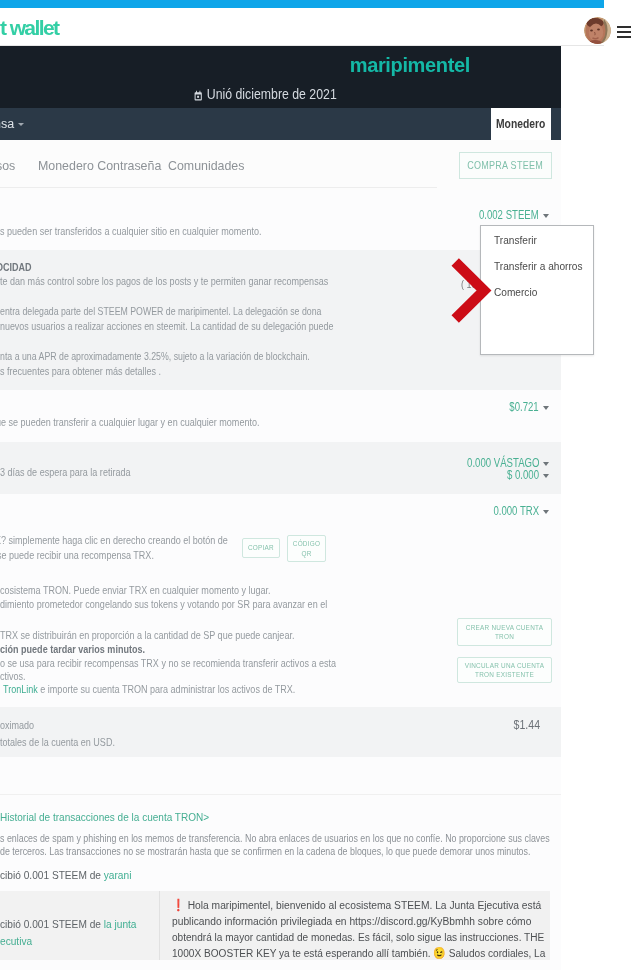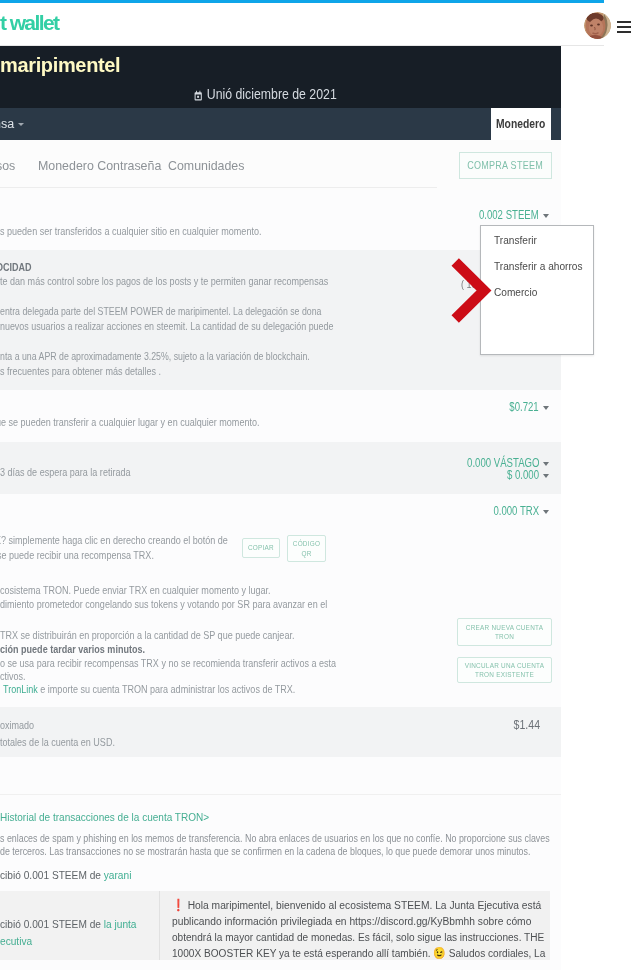--- a/index.html
+++ b/index.html
@@ -3,33 +3,33 @@
 <meta charset="utf-8">
 <style>
   html,body{margin:0;padding:0;}
   body{width:640px;height:970px;overflow:hidden;background:#ffffff;
        font-family:"Liberation Sans",sans-serif;}
   #viewport{position:relative;width:640px;height:970px;overflow:hidden;background:#ffffff;}
   #page{position:absolute;left:0;top:0;width:640px;height:970px;}
 
   
   .topbar{position:absolute;left:0;top:0;width:604px;height:46px;background:#fff;
-          border-bottom:1px solid #e6e6e6;border-top:3px solid #0ea5e9;box-sizing:border-box;}
+          border-bottom:1px solid #e6e6e6;border-top:8px solid #0ea5e9;box-sizing:border-box;}
   .brand{position:absolute;left:0px;top:9px;font-size:21px;font-weight:bold;color:#33cfa5;
          letter-spacing:-1.6px;white-space:nowrap;line-height:22px;}
   .avatar{position:absolute;left:584px;top:9px;width:27px;height:27px;border-radius:50%;overflow:hidden;}
   .hamburger{position:absolute;left:617px;top:18px;width:14px;height:12px;}
   .hamburger i{position:absolute;left:0;width:14px;height:2.1px;background:#2e2e2e;}
   .hamburger i:nth-child(1){top:0;}
   .hamburger i:nth-child(2){top:4.8px;}
   .hamburger i:nth-child(3){top:9.6px;}
 
   
   .cover{position:absolute;left:0;top:46px;width:561px;height:62px;background:#171e26;}
-  .cover-name{position:absolute;left:0;top:8px;width:470px;text-align:left;color:#fef9c3;
+  .cover-name{position:absolute;left:0;top:8px;width:470px;text-align:right;color:#14b8a6;
               font-size:20px;font-weight:bold;letter-spacing:-0.35px;}
   .cover-joined{position:absolute;left:0;top:39px;width:480px;text-align:center;color:#d5dae0;font-size:15px;padding-left:25px;}
   .cj-inner{display:inline-block;transform:scaleX(0.82);transform-origin:center;}
 
   
   .navbar{position:absolute;left:0;top:108px;width:561px;height:32px;background:#2b3947;}
   .nav-left{position:absolute;left:-6px;top:9px;font-size:12.5px;color:#dfe4e9;white-space:nowrap;}
   .caret{display:inline-block;width:0;height:0;border-left:3.2px solid transparent;
          border-right:3.2px solid transparent;border-top:3.6px solid currentColor;vertical-align:2px;margin-left:4px;opacity:.65;}
   .tab-active{position:absolute;left:491px;top:0;width:60px;height:32px;background:#fff;

